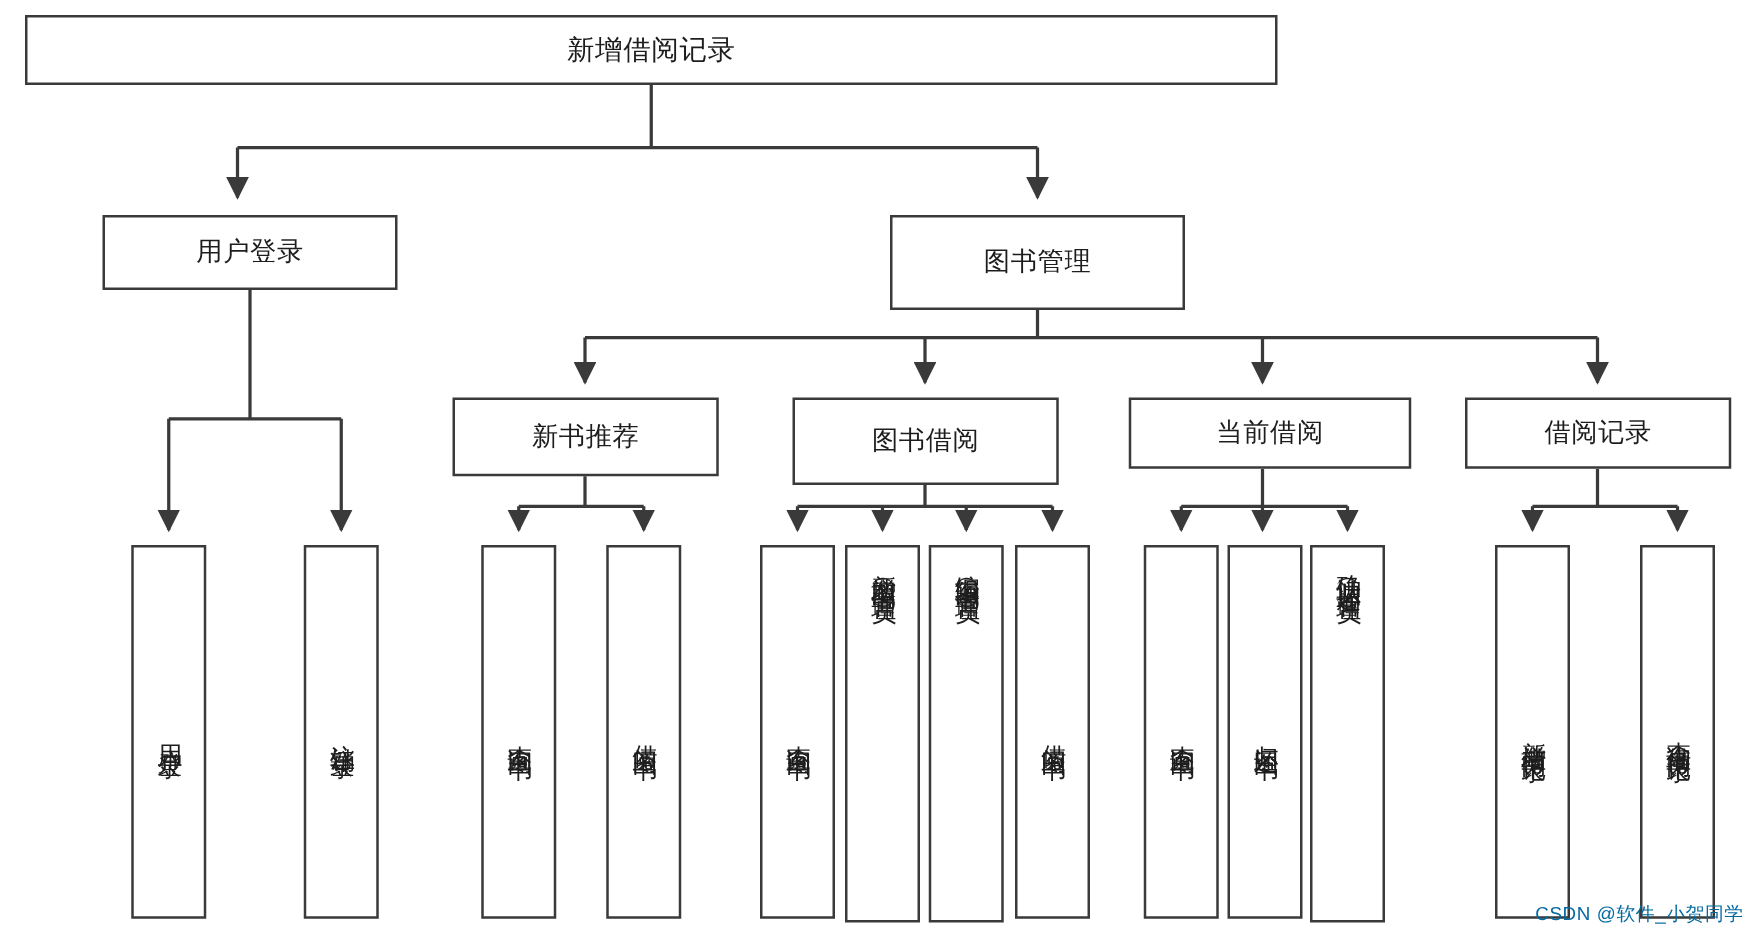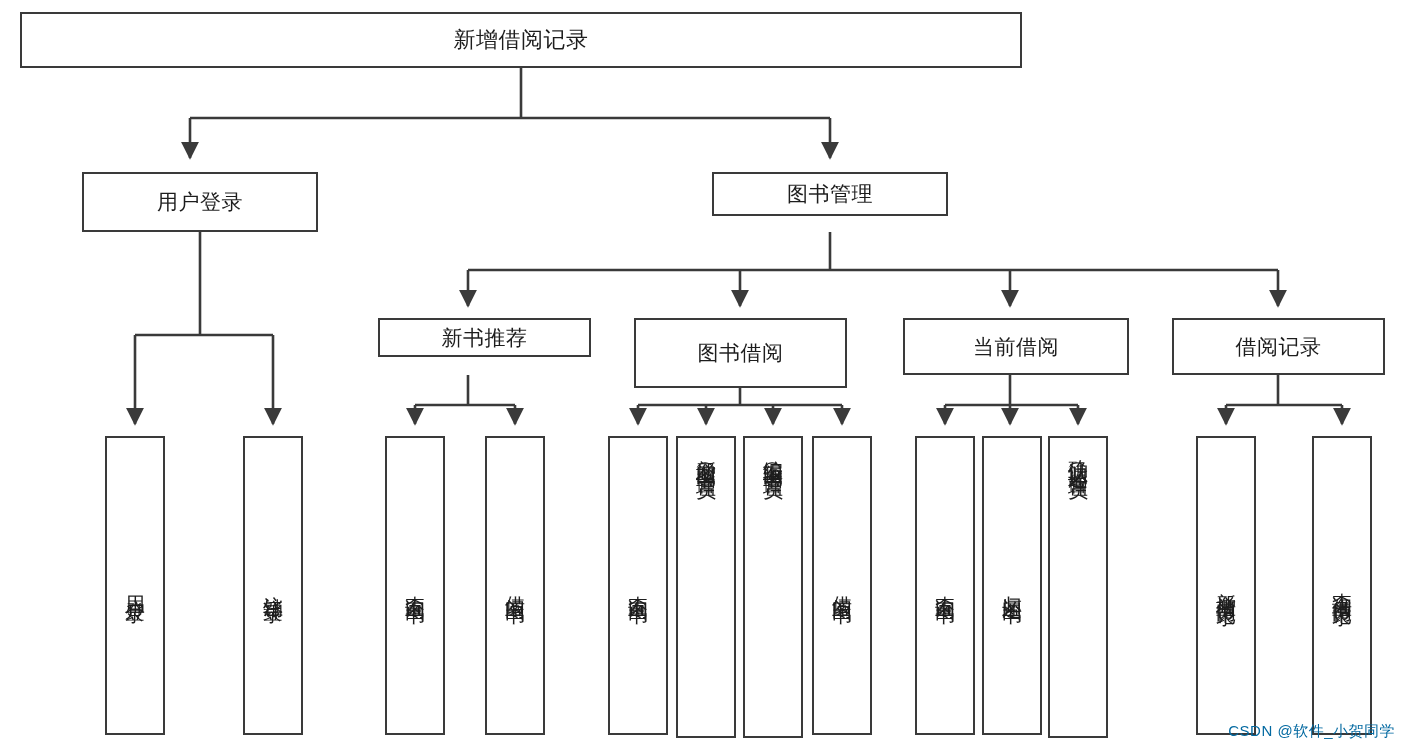--- a/index.html
+++ b/index.html
@@ -129,25 +129,25 @@
     </g>
   </svg>
 
   <div class="node horizontal root" style="left:20px; top:12px; width:1002px; height:56px;">
     <span class="label">新增借阅记录</span>
   </div>
 
   <div class="node horizontal" style="left:82px; top:172px; width:236px; height:60px;">
     <span class="label">用户登录</span>
   </div>
-  <div class="node horizontal" style="left:712px; top:172px; width:236px; height:44px;">
+  <div class="node horizontal" style="left:712px; top:172px; width:236px; height:76px;">
     <span class="label">图书管理</span>
   </div>
 
-  <div class="node horizontal" style="left:362px; top:318px; width:213px; height:39px;margin-left:16px;">
+  <div class="node horizontal" style="left:362px; top:318px; width:213px; height:63px;">
     <span class="label">新书推荐</span>
   </div>
   <div class="node horizontal" style="left:634px; top:318px; width:213px; height:70px;">
     <span class="label">图书借阅</span>
   </div>
   <div class="node horizontal" style="left:903px; top:318px; width:226px; height:57px;">
     <span class="label">当前借阅</span>
   </div>
   <div class="node horizontal" style="left:1172px; top:318px; width:213px; height:57px;">
     <span class="label">借阅记录</span>

